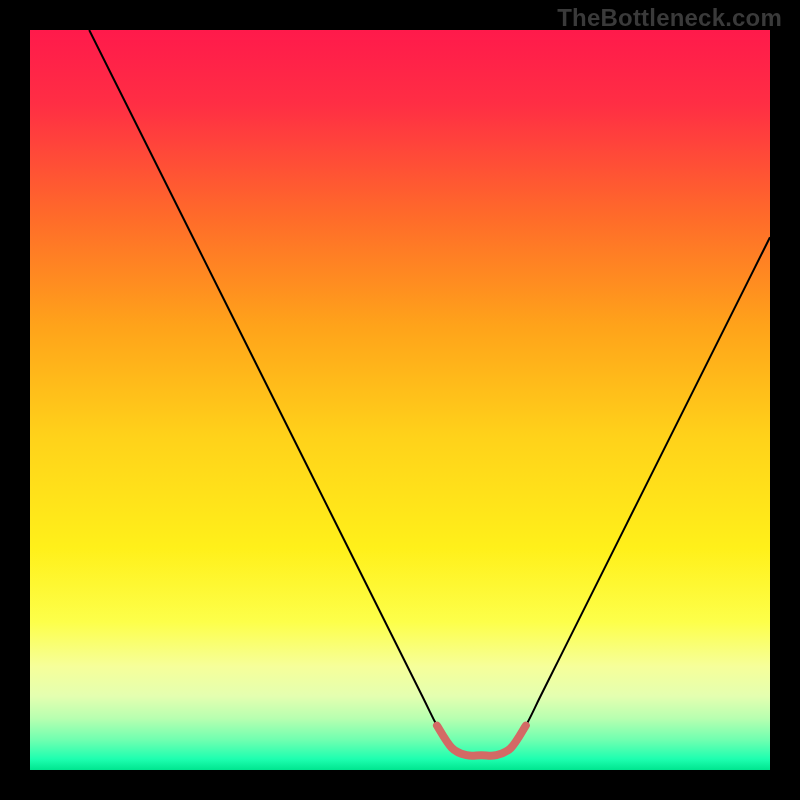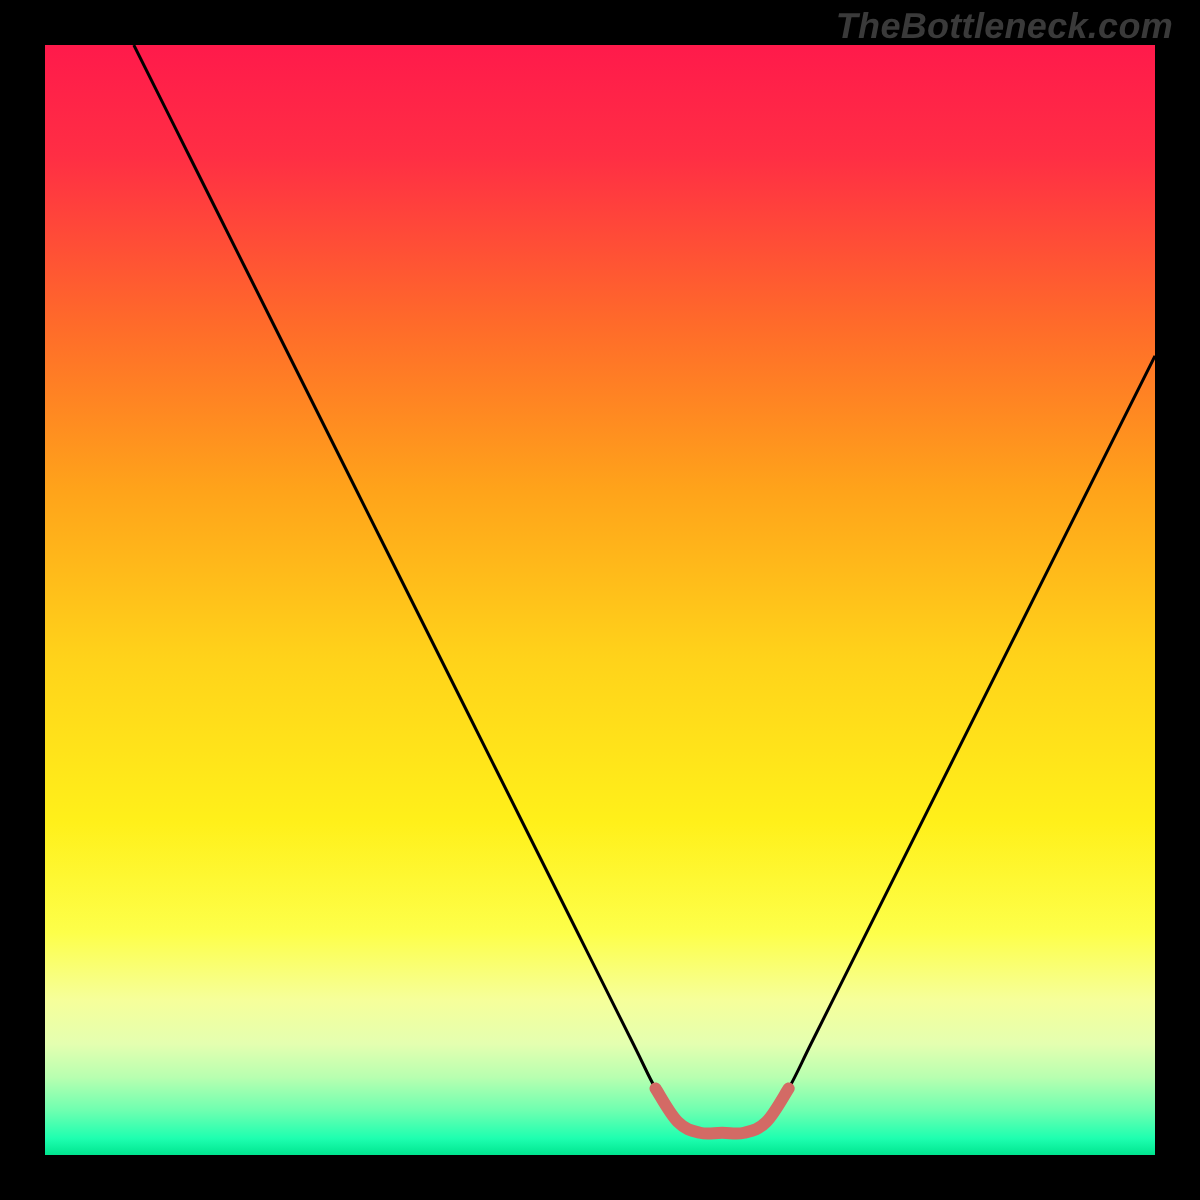--- a/index.html
+++ b/index.html
@@ -8,21 +8,20 @@
     width: 800px;
     height: 800px;
     background: #000;
     overflow: hidden;
     font-family: Arial, Helvetica, sans-serif;
   }
   .frame {
     position: absolute;
     inset: 0;
     background: #000;
-    font-style: italic;
   }
   .plot {
     position: absolute;
     left: 30px;
     top: 30px;
     width: 740px;
     height: 740px;
     overflow: hidden;
   }
   .watermark {

